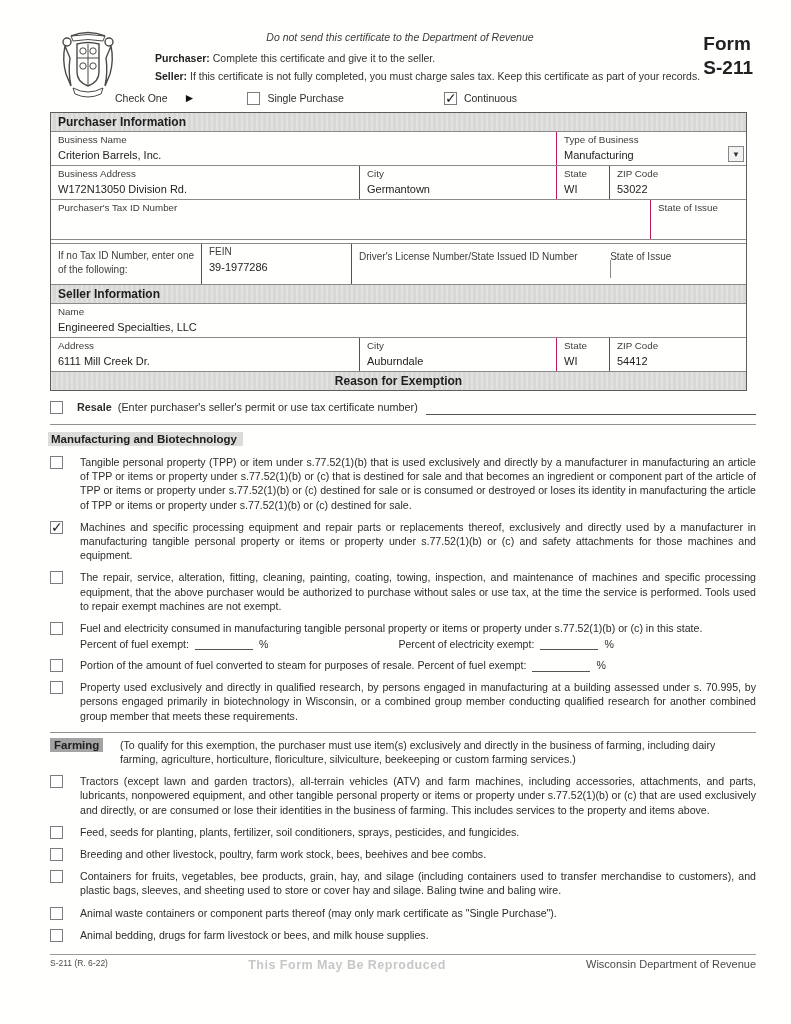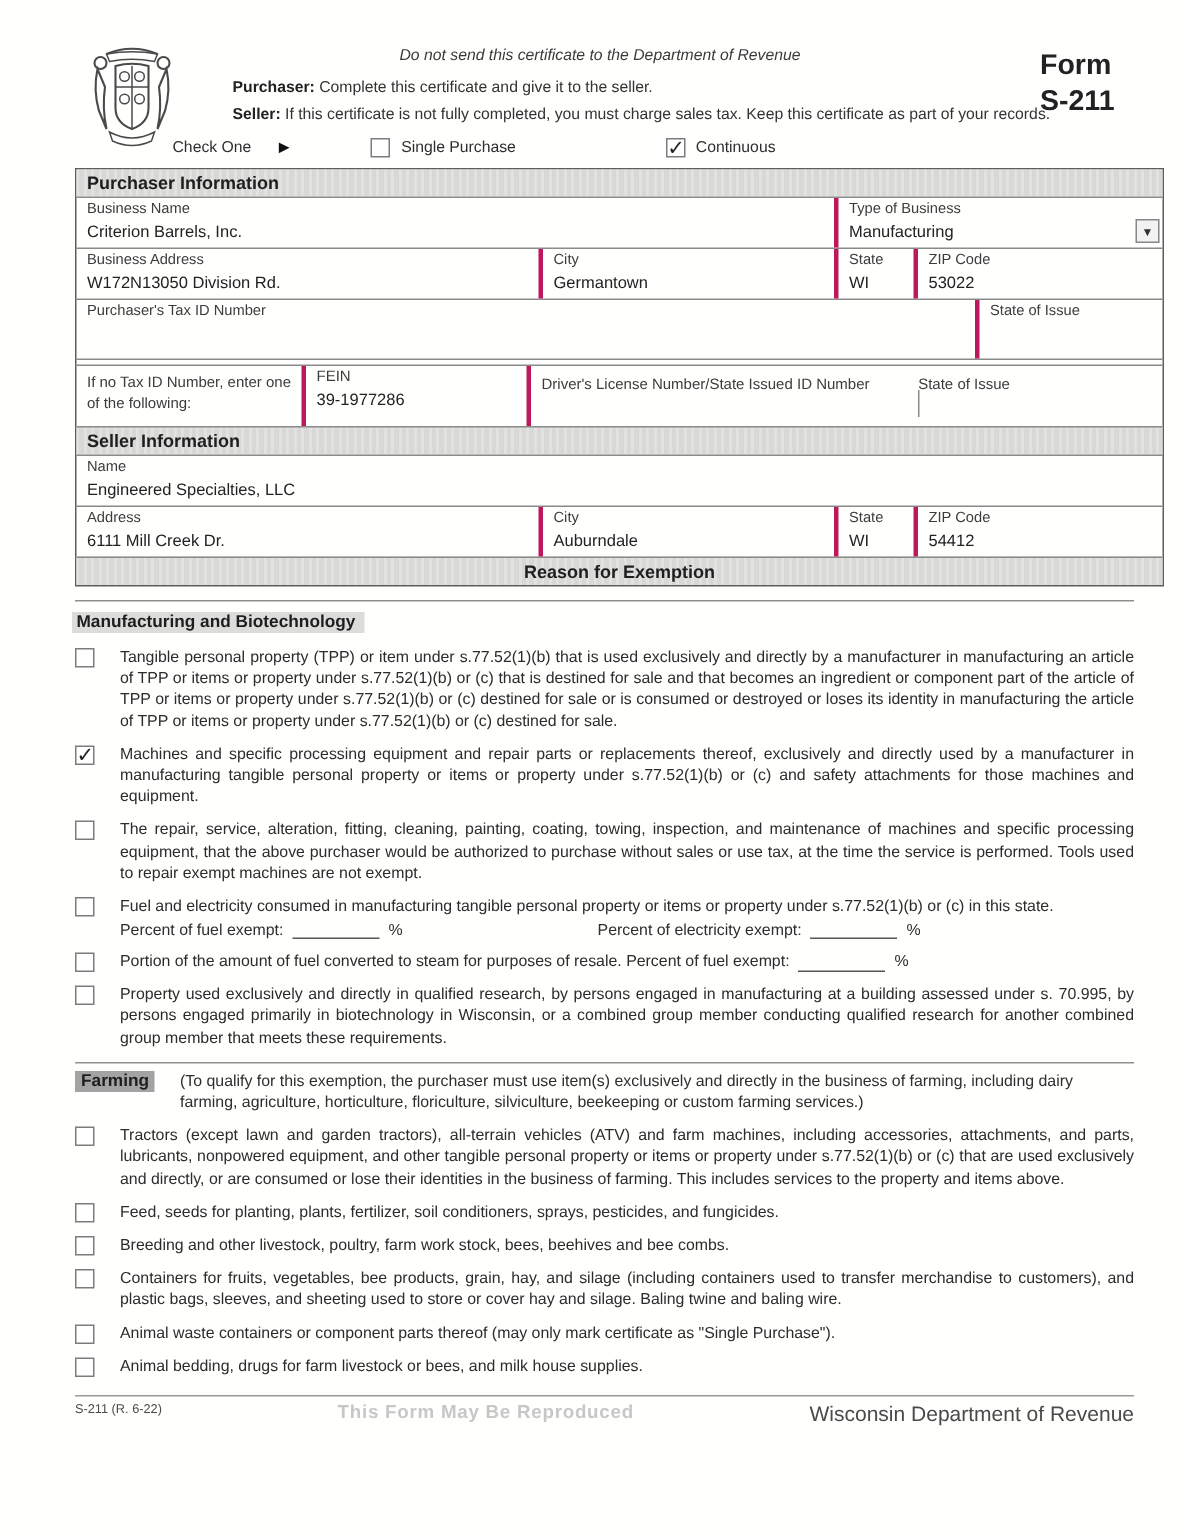--- a/index.html
+++ b/index.html
@@ -6,40 +6,40 @@
   html,body { background:#ffffff; }
   body { font-family:"Liberation Sans","DejaVu Sans",sans-serif; color:#2e2e2e; }
   .page { position:relative; width:791px; height:1024px; background:#fffffe; overflow:hidden; }
 
   
   .hdr { position:relative; padding-top:28px; }
   .crest { position:absolute; left:57px; top:28px; width:62px; height:76px; }
   .hdr-center { margin-left:150px; width:500px; text-align:center; }
   .title { font-size:21px; font-weight:bold; color:#222; letter-spacing:.2px; }
   .subtitle { font-size:10.5px; font-style:italic; color:#3a3a3a; margin-top:3px; }
-  .form-id { position:absolute; right:48px; top:32px; text-align:left; font-size:19px; font-weight:bold; color:#222; line-height:1.25; }
+  .form-id { position:absolute; right:38px; top:32px; text-align:left; font-size:19px; font-weight:bold; color:#222; line-height:1.25; }
   .instr { margin-left:155px; margin-right:40px; font-size:10.5px; margin-top:9px; color:#333; }
   .instr b { color:#222; }
   .checkone-row { margin-left:115px; margin-top:9px; font-size:10.5px; display:flex; align-items:center; }
   .arrow { font-size:12px; margin-left:16px; color:#111; }
 
   
   .cb { display:inline-block; width:13px; height:13px; border:1.4px solid #7c7c7c; background:#fff;
         vertical-align:-2px; position:relative; flex:none; }
   .cb.checked::before { content:"✓"; position:absolute; left:0; top:-3px; font-size:14px; font-weight:bold; color:#222; }
 
   
-  .tbl { margin:7px 15px 0 50px; border:1.5px solid #5d5d5d; }
+  .tbl { margin:7px 44px 0 50px; border:1.5px solid #5d5d5d; }
   .band { background:#d8d8d6; border-top:1px solid #8a8a8a; padding:2px 7px; font-size:12px; font-weight:bold; color:#1e1e1e;
           background-image:repeating-linear-gradient(90deg, rgba(255,255,255,.25) 0 2px, rgba(0,0,0,0) 2px 5px); }
   .band.center { text-align:center; }
   .band:first-child { border-top:none; }
   .row { display:flex; border-top:1px solid #8a8a8a; }
   .cell { padding:2px 6px 3px 7px; position:relative; }
-  .cell + .cell { border-left:3px solid #be185d; }
+  .cell + .cell { border-left:1px solid #be185d; }
   .lbl { font-size:9.8px; color:#3c3c3c; }
   .val { font-size:11px; color:#222; margin-top:4px; min-height:13px; }
   .spacer-row { height:4px; border-top:1px solid #8a8a8a; }
   .dd { position:absolute; right:2px; bottom:3px; width:16px; height:16px; border:1px solid #888;
         background:#f2f2f2; font-size:8px; text-align:center; line-height:15px; color:#333; }
   .tick { position:absolute; left:258px; top:16px; width:1px; height:18px; background:#8a8a8a; }
 
   
   .resale-row { margin:10px 35px 0 50px; display:flex; align-items:flex-start; font-size:10.8px; }
   .resale-row .cb { margin-right:14px; margin-top:0; }
@@ -56,21 +56,21 @@
   .pct-gap { width:130px; }
 
   .farm-head { margin:5px 35px 0 50px; display:flex; font-size:10.6px; line-height:1.34; }
   .farm-head .fh-label { flex:none; width:70px; }
   .farm-head .fh-label span { background:#a3a3a3; font-weight:bold; font-size:11.5px; padding:1px 4px; color:#1e1e1e;margin-top:35px; }
 
   
   .foot-rule { border:none; border-top:1px solid #9a9a9a; margin:12px 35px 0 50px; }
   .footer { margin:3px 35px 0 50px; display:flex; align-items:flex-start; font-size:8.5px; color:#4a4a4a; }
   .foot-center { flex:1; text-align:center; font-size:12.5px; font-weight:bold; color:#c7c7c7; letter-spacing:.5px; }
-  .foot-right { font-size:14px; }
+  .foot-right { font-size:11px; }
 </style>
 </head>
 <body>
 
 <div class="page">
 
   <div class="hdr">
     <svg class="crest" viewBox="0 0 62 76">
       <g fill="none" stroke="#4a4a4a" stroke-width="1.4">
         <path d="M14 8 Q31 1 48 8"></path>
@@ -199,20 +199,26 @@
       </div>
       <div class="cell" style="flex:1;">
         <div class="lbl">ZIP Code</div>
         <div class="val">54412</div>
       </div>
     </div>
 
     <div class="band center">Reason for Exemption</div>
   </div>
 
+  <div class="resale-row">
+    <span class="cb"></span>
+    <b>Resale</b>
+    <span style="white-space:pre;">  (Enter purchaser's seller's permit or use tax certificate number)</span>
+    <span class="resale-line"></span>
+  </div>
 
   <hr class="sect-rule">
   <div class="sect-head">
     <span>Manufacturing and Biotechnology</span>
   </div>
 
   <div class="item">
     <span class="cb"></span>
     <span class="txt">Tangible personal property (TPP) or item under s.77.52(1)(b) that is used exclusively and directly by a manufacturer in manufacturing an article of TPP or items or property under s.77.52(1)(b) or (c) that is destined for sale and that becomes an ingredient or component part of the article of TPP or items or property under s.77.52(1)(b) or (c) destined for sale or is consumed or destroyed or loses its identity in manufacturing the article of TPP or items or property under s.77.52(1)(b) or (c) destined for sale.</span>
   </div>

